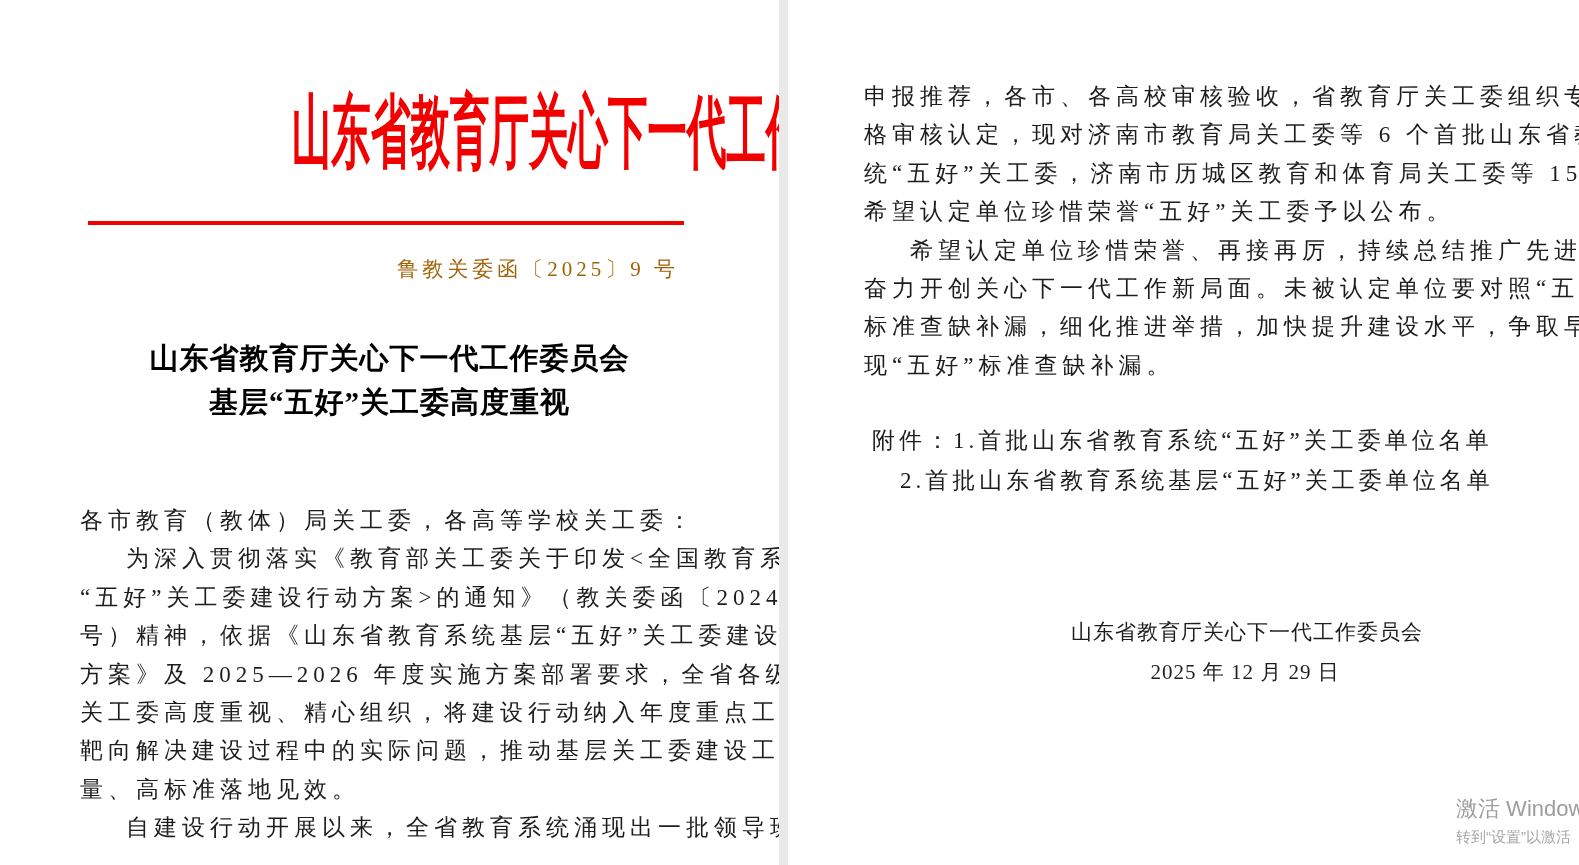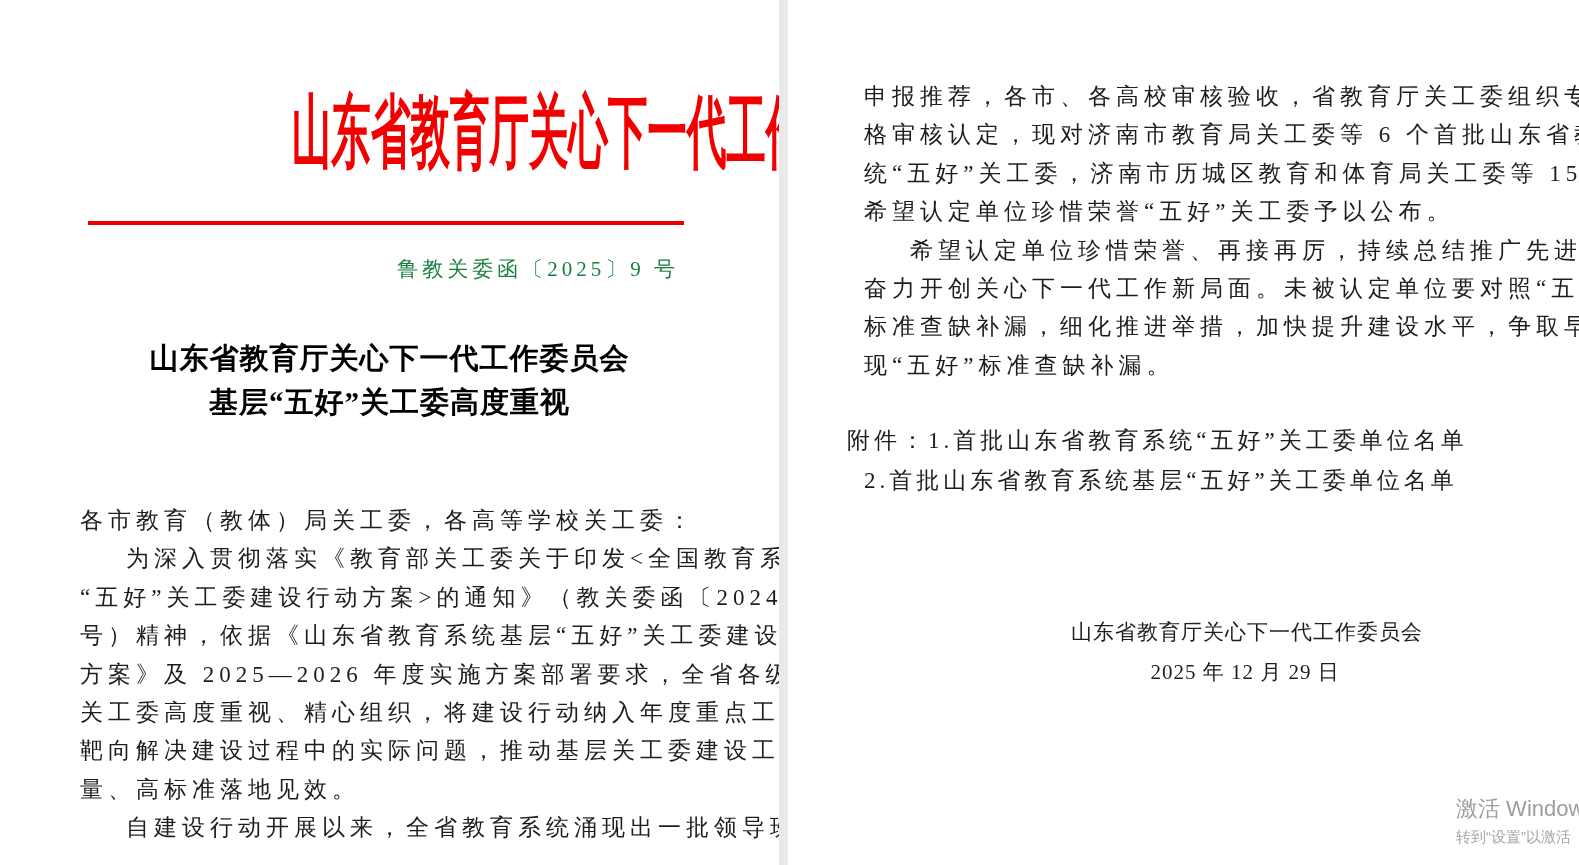--- a/index.html
+++ b/index.html
@@ -14,39 +14,39 @@
 
   
   .red-header{position:absolute;left:0;top:84px;width:779px;height:96px;
               text-align:center;white-space:nowrap;}
   .rh-inner{display:inline-block;font-size:76px;line-height:96px;font-weight:bold;
             color:#f20000;transform:scale(0.52,1.05);transform-origin:center center;
             letter-spacing:0;}
   .red-rule{position:absolute;left:88px;top:221px;width:596px;height:4px;background:#f20000;}
 
   .doc-number{position:absolute;right:100px;top:255px;font-size:21px;letter-spacing:4px;
-              color:#15803d;white-space:nowrap;}
+              color:#a16207;white-space:nowrap;}
 
   .doc-title{position:absolute;left:0;top:336px;width:779px;text-align:center;
              font-weight:bold;color:#000;font-size:29px;line-height:44px;letter-spacing:1px;}
   .doc-title div{white-space:nowrap;}
 
   
   .body{position:absolute;color:#1d1d1d;font-size:23px;line-height:38.4px;
         letter-spacing:5px;white-space:nowrap;}
   .body-left{left:80px;top:502px;width:640px;}
   .body-right{left:76px;top:78px;width:660px;}
   .bl{height:38.4px;}
   .bl.ind{padding-left:46px;}
 
   
   .attachment{position:absolute;left:0;top:421px;color:#1d1d1d;font-size:23px;
               line-height:40px;letter-spacing:4px;white-space:nowrap;}
-  .att1{padding-left:59px;}
-  .att2{padding-left:76px;}
+  .att1{padding-left:84px;}
+  .att2{padding-left:112px;}
 
   
   .signoff{position:absolute;left:283px;top:612px;width:348px;text-align:center;
            color:#1d1d1d;font-size:21px;line-height:40px;letter-spacing:1px;white-space:nowrap;}
 
   
   .watermark{position:absolute;left:1456px;top:795px;width:200px;
              font-family:"Liberation Sans","DejaVu Sans",sans-serif;white-space:nowrap;}
   .wm1{font-size:22px;color:#9d9d9d;line-height:28px;}
   .wm2{font-size:15px;color:#a6a6a6;line-height:22px;margin-top:3px;}

